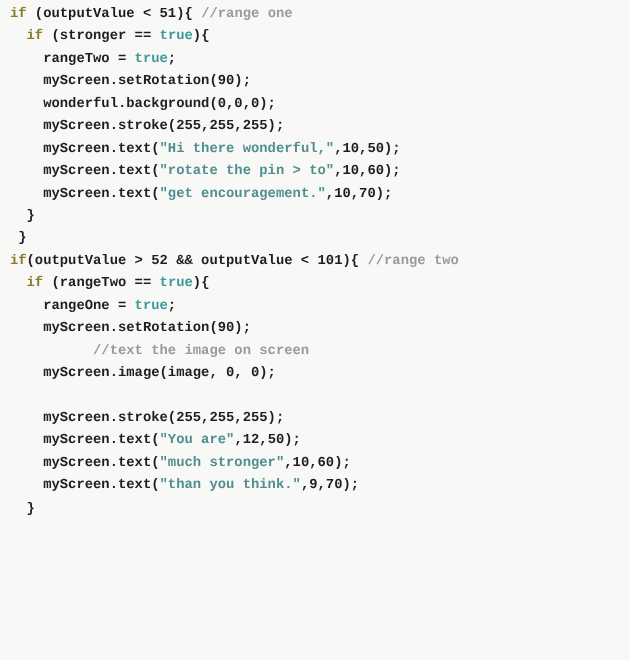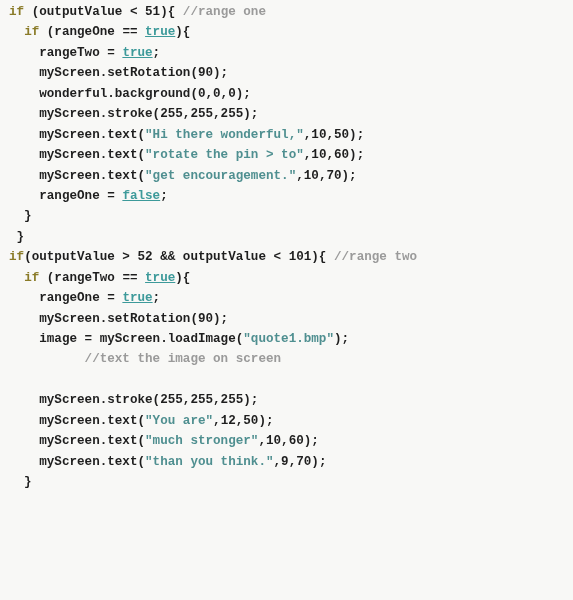--- a/index.html
+++ b/index.html
@@ -30,48 +30,47 @@
     line-height: 20.45px;
     white-space: pre;
     padding-left: 9px;
     color: #1e1e1e;
   }
   .code-line.blank {
     color: transparent;
   }
   
   .tok-kw       { color: #8a7b28; }
-  .tok-const    { color: #3d9a9a; text-decoration: underline; }
+  .tok-const    { color: #3d9a9a; }
   .tok-str      { color: #4f8f90; }
   .tok-cmt      { color: #9a9a9a; }
   .tok-plain    { color: #1e1e1e; }
 </style>
 </head>
 <body>
 
 <div id="code-page">
   <div id="code-listing">
       <div class="code-line"><span class="tok-kw">if</span><span class="tok-plain"> (outputValue &lt; 51){ </span><span class="tok-cmt">//range one</span></div>
-      <div class="code-line"><span class="tok-plain">  </span><span class="tok-kw">if</span><span class="tok-plain"> (rangeOne == </span><span class="tok-const">true</span><span class="tok-plain">){</span></div>
+      <div class="code-line"><span class="tok-plain">  </span><span class="tok-kw">if</span><span class="tok-plain"> (stronger == </span><span class="tok-const">true</span><span class="tok-plain">){</span></div>
       <div class="code-line"><span class="tok-plain">    rangeTwo = </span><span class="tok-const">true</span><span class="tok-plain">;</span></div>
       <div class="code-line"><span class="tok-plain">    myScreen.setRotation(90);</span></div>
       <div class="code-line"><span class="tok-plain">    wonderful.background(0,0,0);</span></div>
       <div class="code-line"><span class="tok-plain">    myScreen.stroke(255,255,255);</span></div>
       <div class="code-line"><span class="tok-plain">    myScreen.text(</span><span class="tok-str">"Hi there wonderful,"</span><span class="tok-plain">,10,50);</span></div>
       <div class="code-line"><span class="tok-plain">    myScreen.text(</span><span class="tok-str">"rotate the pin &gt; to"</span><span class="tok-plain">,10,60);</span></div>
       <div class="code-line"><span class="tok-plain">    myScreen.text(</span><span class="tok-str">"get encouragement."</span><span class="tok-plain">,10,70);</span></div>
-      <div class="code-line"><span class="tok-plain">    rangeOne = </span><span class="tok-const">false</span><span class="tok-plain">;</span></div>
       <div class="code-line"><span class="tok-plain">  }</span></div>
       <div class="code-line"><span class="tok-plain"> }</span></div>
       <div class="code-line"><span class="tok-kw">if</span><span class="tok-plain">(outputValue &gt; 52 &amp;&amp; outputValue &lt; 101){ </span><span class="tok-cmt">//range two</span></div>
       <div class="code-line"><span class="tok-plain">  </span><span class="tok-kw">if</span><span class="tok-plain"> (rangeTwo == </span><span class="tok-const">true</span><span class="tok-plain">){</span></div>
       <div class="code-line"><span class="tok-plain">    rangeOne = </span><span class="tok-const">true</span><span class="tok-plain">;</span></div>
       <div class="code-line"><span class="tok-plain">    myScreen.setRotation(90);</span></div>
-      <div class="code-line"><span class="tok-plain">    image = myScreen.loadImage(</span><span class="tok-str">"quote1.bmp"</span><span class="tok-plain">);</span></div>
       <div class="code-line"><span class="tok-plain">          </span><span class="tok-cmt">//text the image on screen</span></div>
+      <div class="code-line"><span class="tok-plain">    myScreen.image(image, 0, 0);</span></div>
       <div class="code-line blank">&nbsp;</div>
       <div class="code-line"><span class="tok-plain">    myScreen.stroke(255,255,255);</span></div>
       <div class="code-line"><span class="tok-plain">    myScreen.text(</span><span class="tok-str">"You are"</span><span class="tok-plain">,12,50);</span></div>
       <div class="code-line"><span class="tok-plain">    myScreen.text(</span><span class="tok-str">"much stronger"</span><span class="tok-plain">,10,60);</span></div>
       <div class="code-line"><span class="tok-plain">    myScreen.text(</span><span class="tok-str">"than you think."</span><span class="tok-plain">,9,70);</span></div>
       <div class="code-line"><span class="tok-plain">  }</span></div>
       <div class="code-line blank">&nbsp;</div>
       <div class="code-line blank">&nbsp;</div>
     </div>
 </div>

